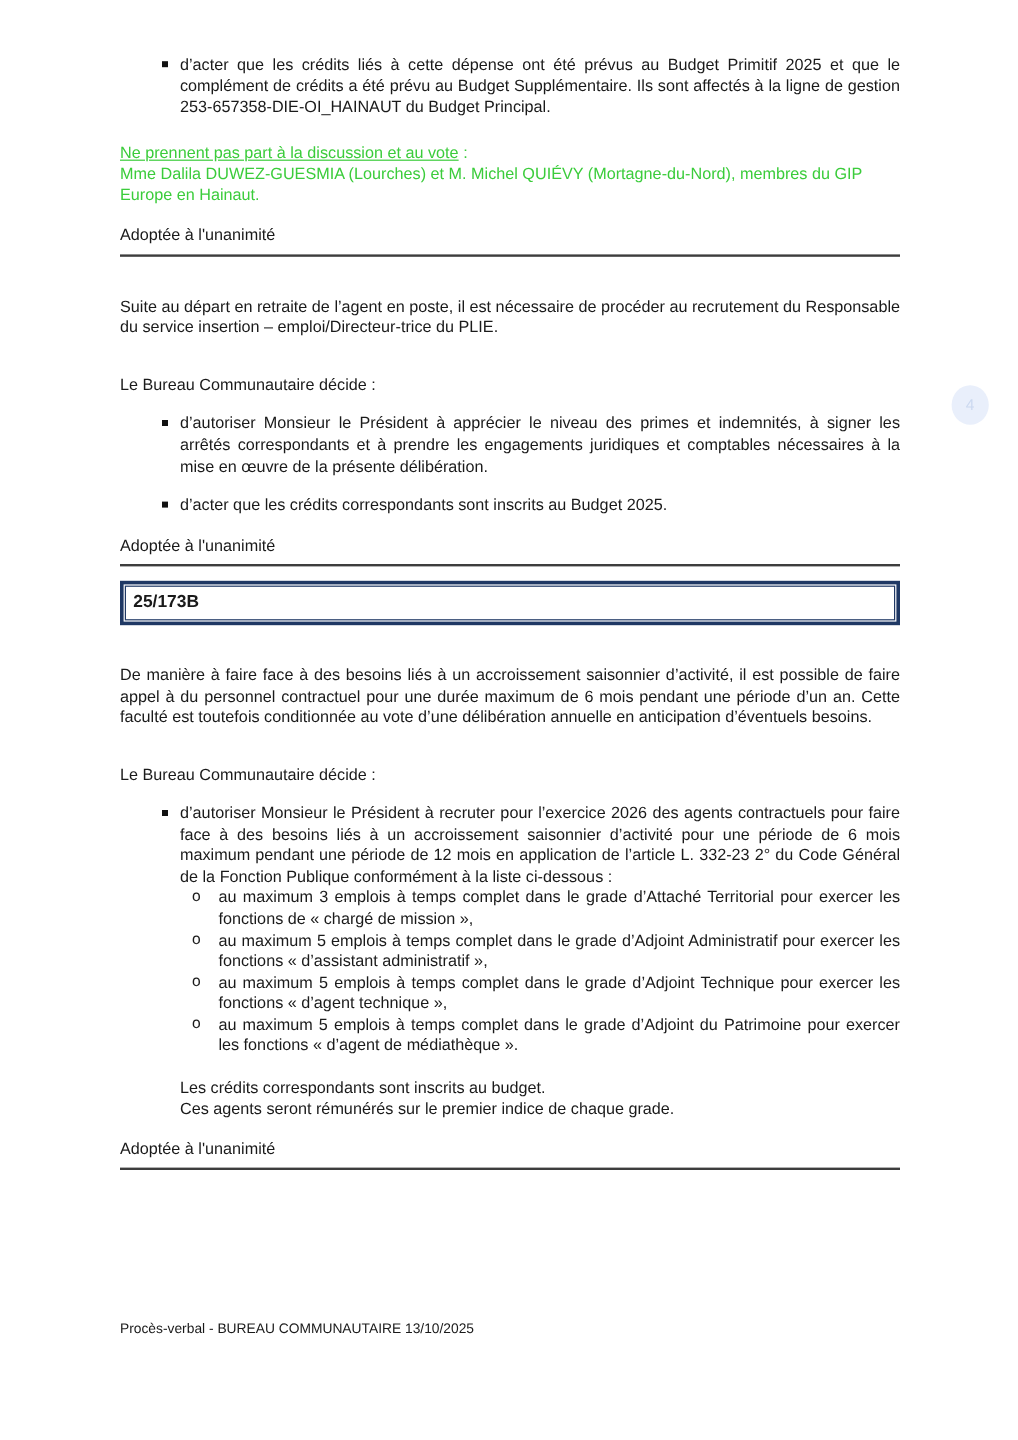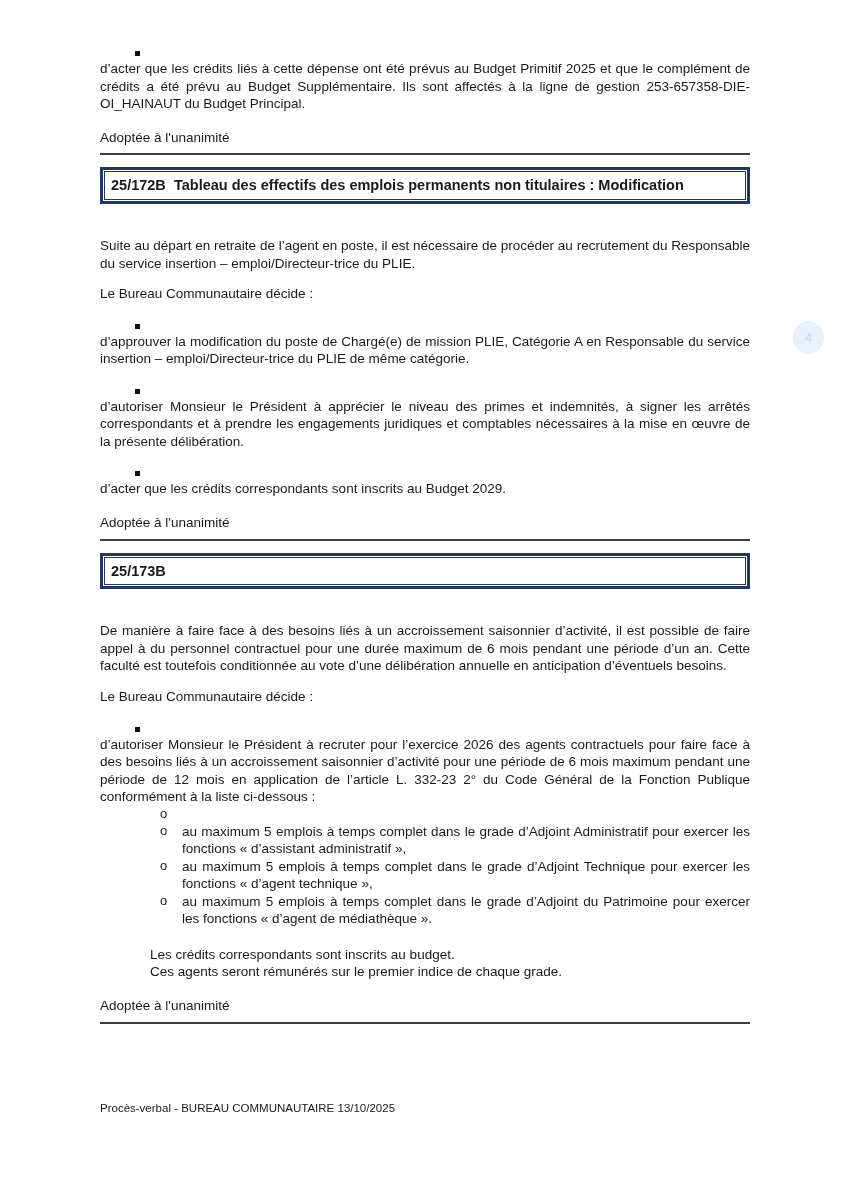--- a/index.html
+++ b/index.html
@@ -17,21 +17,20 @@
     width: 650px;
     font-size: 13.5px;
     line-height: 1.3;
   }
   .justify { text-align: justify; }
 
   
   .bullet-item {
     display: flex;
     text-align: justify;
-    flex-direction: column;
   }
   .bullet-marker {
     flex: 0 0 15px;
     margin-left: 35px;
     padding-top: 6px;
   }
   .bullet-marker .sq {
     display: block;
     width: 5px; height: 5px;
     background: #111;
@@ -69,21 +68,21 @@
     padding: 4px 9px 4px 6px;
     display: flex;
     font-weight: bold;
     font-size: 14.5px;
     line-height: 1.3;
   }
   .head-num { flex: 0 0 63px; }
   .head-title { flex: 1 1 auto; }
 
   .para { margin-top: 33px; }
-  .decide { margin-top: 13px; }
+  .decide { margin-top: 30px; }
   .list-1 .bullet-item { margin-top: 15px; }
   .list-1 { margin-top: 1px; }
   .notes { margin-top: 18px; padding-left: 50px; }
 
   .footer {
     position: absolute;
     left: 100px; top: 1102px;
     font-size: 11.5px;
     color: #1a1a1a;
   }
@@ -106,54 +105,46 @@
 
 <div class="content">
 
   <div class="bullet-item">
     <span class="bullet-marker">
         <span class="sq"></span>
       </span>
     <span class="bullet-text">d’acter que les crédits liés à cette dépense ont été prévus au Budget Primitif 2025 et que le complément de crédits a été prévu au Budget Supplémentaire. Ils sont affectés à la ligne de gestion 253-657358-DIE-OI_HAINAUT du Budget Principal.</span>
   </div>
 
+  <div class="para" style="color:#3BCC3B; margin-top:21px;">
+    <div><span class="green-heading">Ne prennent pas part à la discussion et au vote</span><span> :</span></div>
+    <div>Mme Dalila DUWEZ-GUESMIA (Lourches) et M. Michel QUIÉVY (Mortagne-du-Nord), membres du GIP Europe en Hainaut.</div>
+  </div>
 
   <div class="adopted">Adoptée à l'unanimité</div>
 
   <hr class="rule">
 
-  <div class="head-box">
-    <div class="head-box-inner">
-      <span class="head-num">25/172B</span>
-      <span class="head-title">Tableau des effectifs des emplois permanents non titulaires : Modification</span>
-    </div>
-  </div>
 
   <div class="para justify">Suite au départ en retraite de l’agent en poste, il est nécessaire de procéder au recrutement du Responsable du service insertion – emploi/Directeur-trice du PLIE.</div>
 
   <div class="decide">Le Bureau Communautaire décide :</div>
 
   <div class="list-1">
     <div class="bullet-item">
       <span class="bullet-marker">
           <span class="sq"></span>
         </span>
-      <span class="bullet-text">d’approuver la modification du poste de Chargé(e) de mission PLIE, Catégorie A en Responsable du service insertion – emploi/Directeur-trice du PLIE de même catégorie.</span>
+      <span class="bullet-text">d’autoriser Monsieur le Président à apprécier le niveau des primes et indemnités, à signer les arrêtés correspondants et à prendre les engagements juridiques et comptables nécessaires à la mise en œuvre de la présente délibération.</span>
     </div>
     <div class="bullet-item">
       <span class="bullet-marker">
           <span class="sq"></span>
         </span>
-      <span class="bullet-text">d’autoriser Monsieur le Président à apprécier le niveau des primes et indemnités, à signer les arrêtés correspondants et à prendre les engagements juridiques et comptables nécessaires à la mise en œuvre de la présente délibération.</span>
-    </div>
-    <div class="bullet-item">
-      <span class="bullet-marker">
-          <span class="sq"></span>
-        </span>
-      <span class="bullet-text">d’acter que les crédits correspondants sont inscrits au Budget 2029.</span>
+      <span class="bullet-text">d’acter que les crédits correspondants sont inscrits au Budget 2025.</span>
     </div>
   </div>
 
   <div class="adopted">Adoptée à l'unanimité</div>
 
   <hr class="rule">
 
   <div class="head-box" style="">
     <div class="head-box-inner">
       <span class="head-num">25/173B</span>
@@ -169,20 +160,21 @@
       <span class="bullet-marker">
           <span class="sq"></span>
         </span>
       <span class="bullet-text">d’autoriser Monsieur le Président à recruter pour l’exercice 2026 des agents contractuels pour faire face à des besoins liés à un accroissement saisonnier d’activité pour une période de 6 mois maximum pendant une période de 12 mois en application de l’article L. 332-23 2° du Code Général de la Fonction Publique conformément à la liste ci-dessous :</span>
     </div>
   </div>
 
   <div>
     <div class="sub-item">
       <span class="sub-marker">o</span>
+      <span class="sub-text">au maximum 3 emplois à temps complet dans le grade d’Attaché Territorial pour exercer les fonctions de « chargé de mission »,</span>
     </div>
     <div class="sub-item">
       <span class="sub-marker">o</span>
       <span class="sub-text">au maximum 5 emplois à temps complet dans le grade d’Adjoint Administratif pour exercer les fonctions « d’assistant administratif »,</span>
     </div>
     <div class="sub-item">
       <span class="sub-marker">o</span>
       <span class="sub-text">au maximum 5 emplois à temps complet dans le grade d’Adjoint Technique pour exercer les fonctions « d’agent technique »,</span>
     </div>
     <div class="sub-item">

